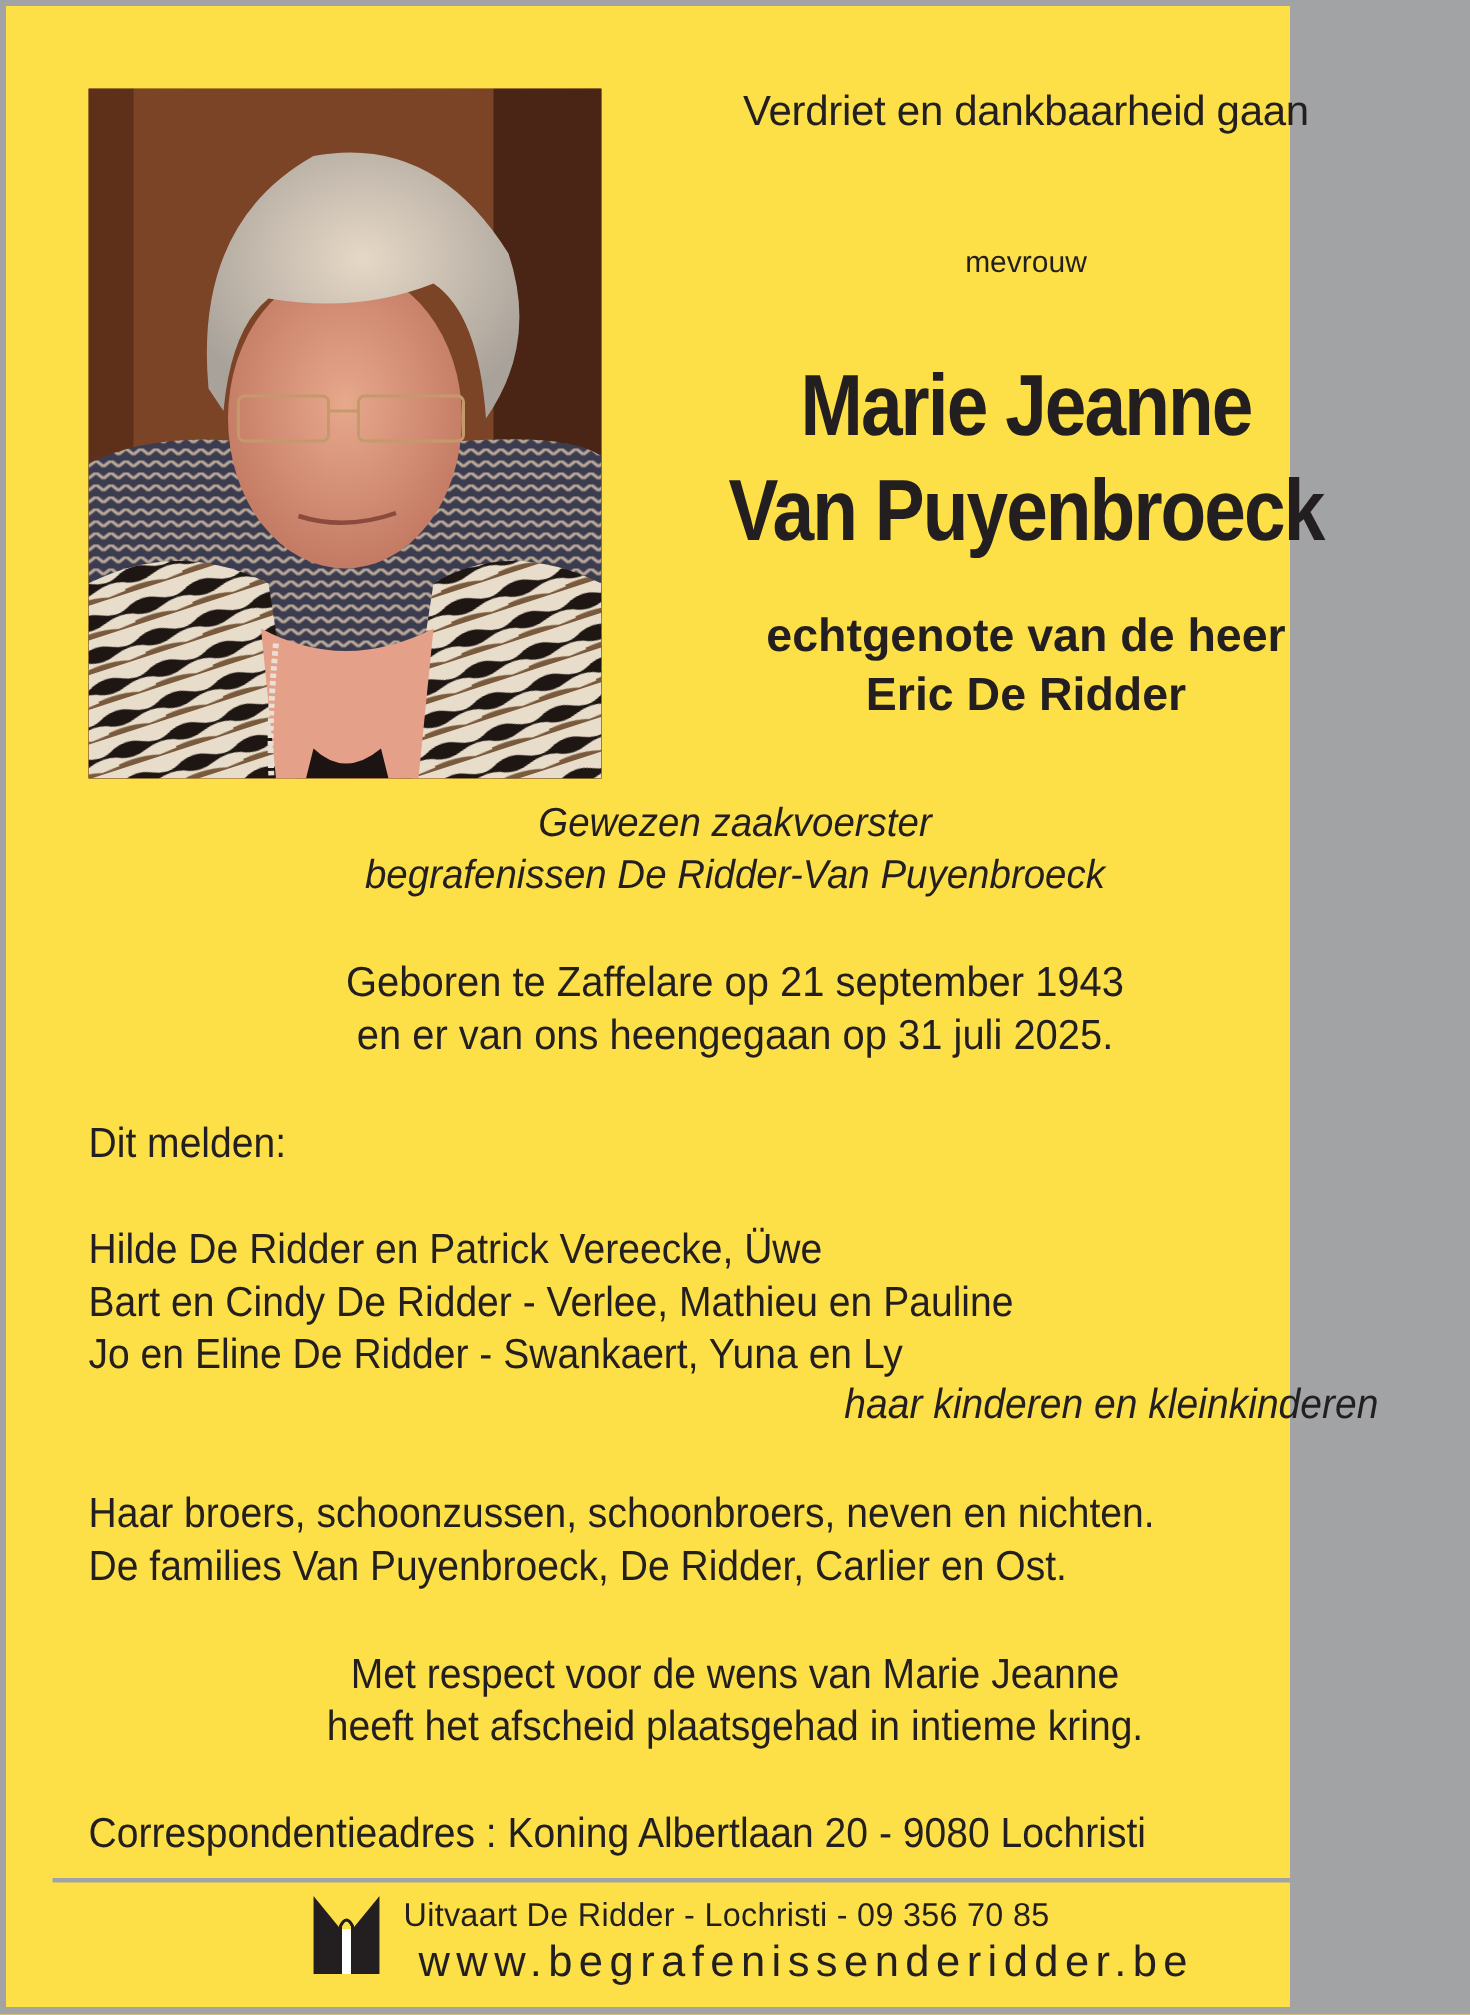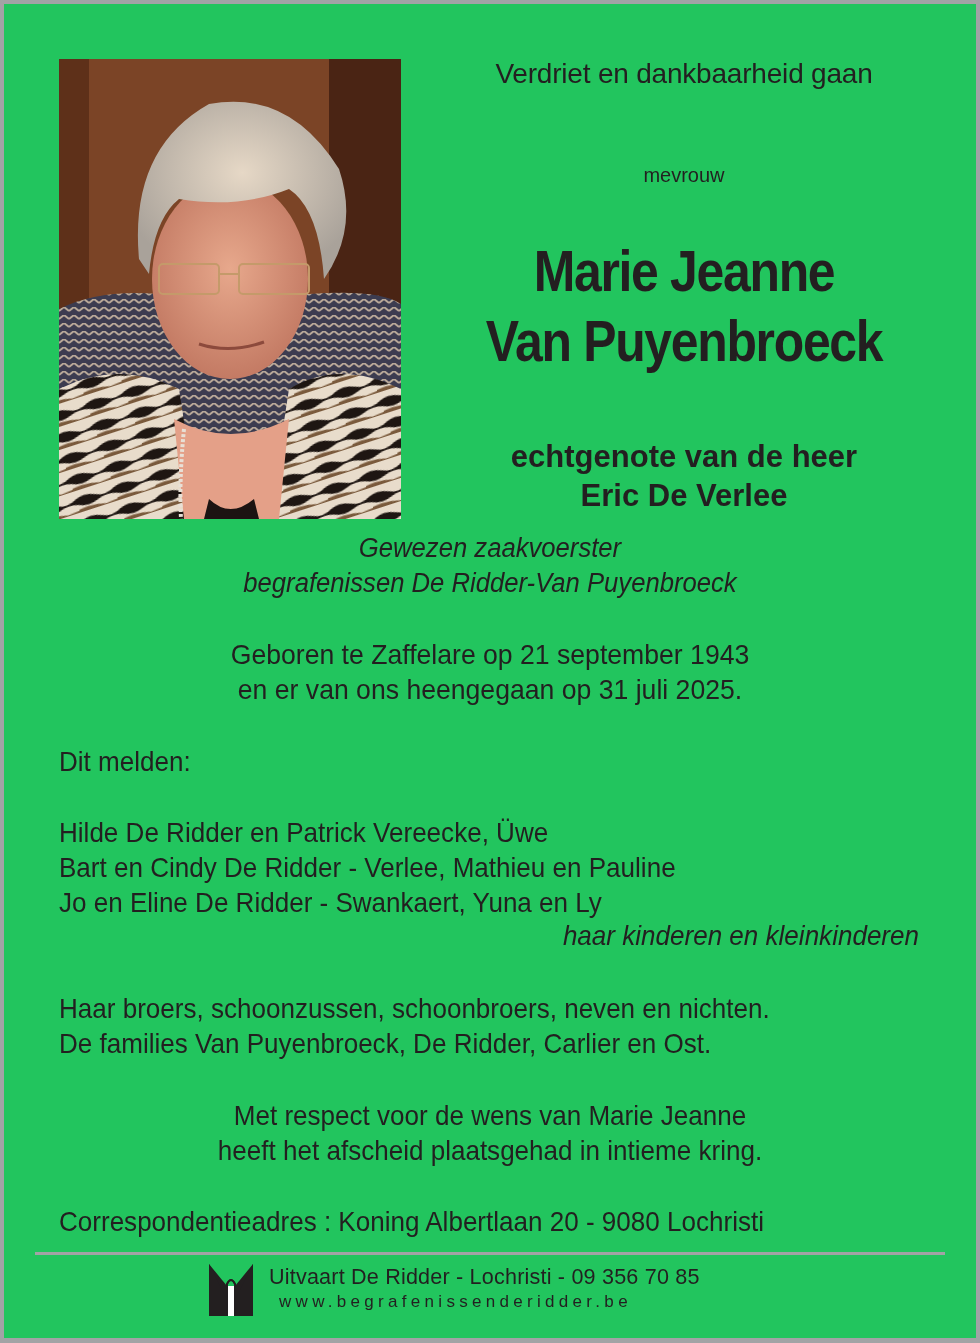--- a/index.html
+++ b/index.html
@@ -2,49 +2,49 @@
 <html><head>
 <meta charset="utf-8">
 <style>
   html, body { margin: 0; padding: 0; }
   body {
     width: 980px; height: 1343px; background: #a2a3a5;
     font-family: "Liberation Sans", sans-serif; color: #231f20;
     position: relative; overflow: hidden;
   }
   .sheet {
-    position: absolute; left: 4px; top: 4px; width: 972px; height: 1334px;
-    background: #22c55e;
+    position: absolute; left: 4px; top: 4px; width: 856px; height: 1334px;
+    background: #fde047;
   }
   .photo {
     position: absolute; left: 55px; top: 55px; width: 342px; height: 460px;
     overflow: hidden;
     background: linear-gradient(90deg, #5a2e18 0%, #7a4426 20%, #84492a 55%, #4a2414 100%);
   }
   .photo svg { display: block; }
   .abs { position: absolute; }
   .center { text-align: center; }
   .intro { left: 430px; top: 52px; width: 500px; font-size: 28px; line-height: 35px; letter-spacing: -0.2px; }
   .title-word { left: 430px; top: 160px; width: 500px; font-size: 20px; }
   .name { left: 420px; top: 232px; width: 520px; font-size: 58px; font-weight: bold; line-height: 70px; letter-spacing: -1.5px; transform: scaleX(0.86); transform-origin: center; }
-  .spouse { left: 420px; top: 433px; width: 520px; font-size: 31px; font-weight: bold; line-height: 39px; font-family: "Liberation Sans", sans-serif; }
+  .spouse { left: 420px; top: 400px; width: 520px; font-size: 31px; font-weight: bold; line-height: 39px; font-family: "Liberation Sans", sans-serif; }
   .occupation { left: 0; top: 527px; width: 972px; font-size: 27px; font-style: italic; line-height: 35px; transform: scaleX(0.95); }
   .born { left: 0; top: 633px; width: 972px; font-size: 28px; line-height: 35px; transform: scaleX(0.95); }
   .left-text { left: 55px; font-size: 28px; line-height: 35px; transform: scaleX(0.93); transform-origin: left; white-space: nowrap; }
   .announce { top: 740px; }
   .children { top: 811px; }
   .children-role { left: 0; top: 916px; width: 915px; text-align: right; font-size: 28px; font-style: italic; transform: scaleX(0.93); transform-origin: right; white-space: nowrap; }
   .relatives { top: 987px; }
   .respect { left: 0; top: 1094px; width: 972px; font-size: 28px; line-height: 35px; transform: scaleX(0.93); }
   .address { top: 1200px; }
   .rule { left: 31px; top: 1248px; width: 910px; height: 3px; background: #a2a3a5; }
   .footer { left: 205px; top: 1260px; height: 62px; }
   .logo { position: absolute; left: 0; top: 0; width: 44px; height: 52px; }
   .footer-line1 { position: absolute; left: 60px; top: 0px; font-size: 22px; white-space: nowrap; letter-spacing: 0.2px; transform: scaleX(0.98); transform-origin: left; }
-  .footer-line2 { position: absolute; left: 70px; top: 28px; font-size: 17px; white-space: nowrap; letter-spacing: 4.3px; }
+  .footer-line2 { position: absolute; left: 70px; top: 28px; font-size: 29px; white-space: nowrap; letter-spacing: 4.3px; }
 </style>
 </head>
 <body>
 
 <div class="sheet">
 
   <div class="photo" title="Portrait of Marie Jeanne Van Puyenbroeck">
     <svg width="342" height="460" viewBox="0 0 342 460" xmlns="http://www.w3.org/2000/svg">
       <defs>
         <pattern id="knit" width="10" height="8" patternUnits="userSpaceOnUse">
@@ -89,21 +89,21 @@
 
   <div class="abs title-word center">mevrouw</div>
 
   <div class="abs name center">
     <div>Marie Jeanne</div>
     <div>Van Puyenbroeck</div>
   </div>
 
   <div class="abs spouse center">
     <div>echtgenote van de heer</div>
-    <div>Eric De Verlee</div>
+    <div>Eric De Ridder</div>
   </div>
 
   <div class="abs occupation center">
     <div>Gewezen zaakvoerster</div>
     <div>begrafenissen De Ridder-Van Puyenbroeck</div>
   </div>
 
   <div class="abs born center">
     <div>Geboren te Zaffelare op 21 september 1943</div>
     <div>en er van ons heengegaan op 31 juli 2025.</div>

